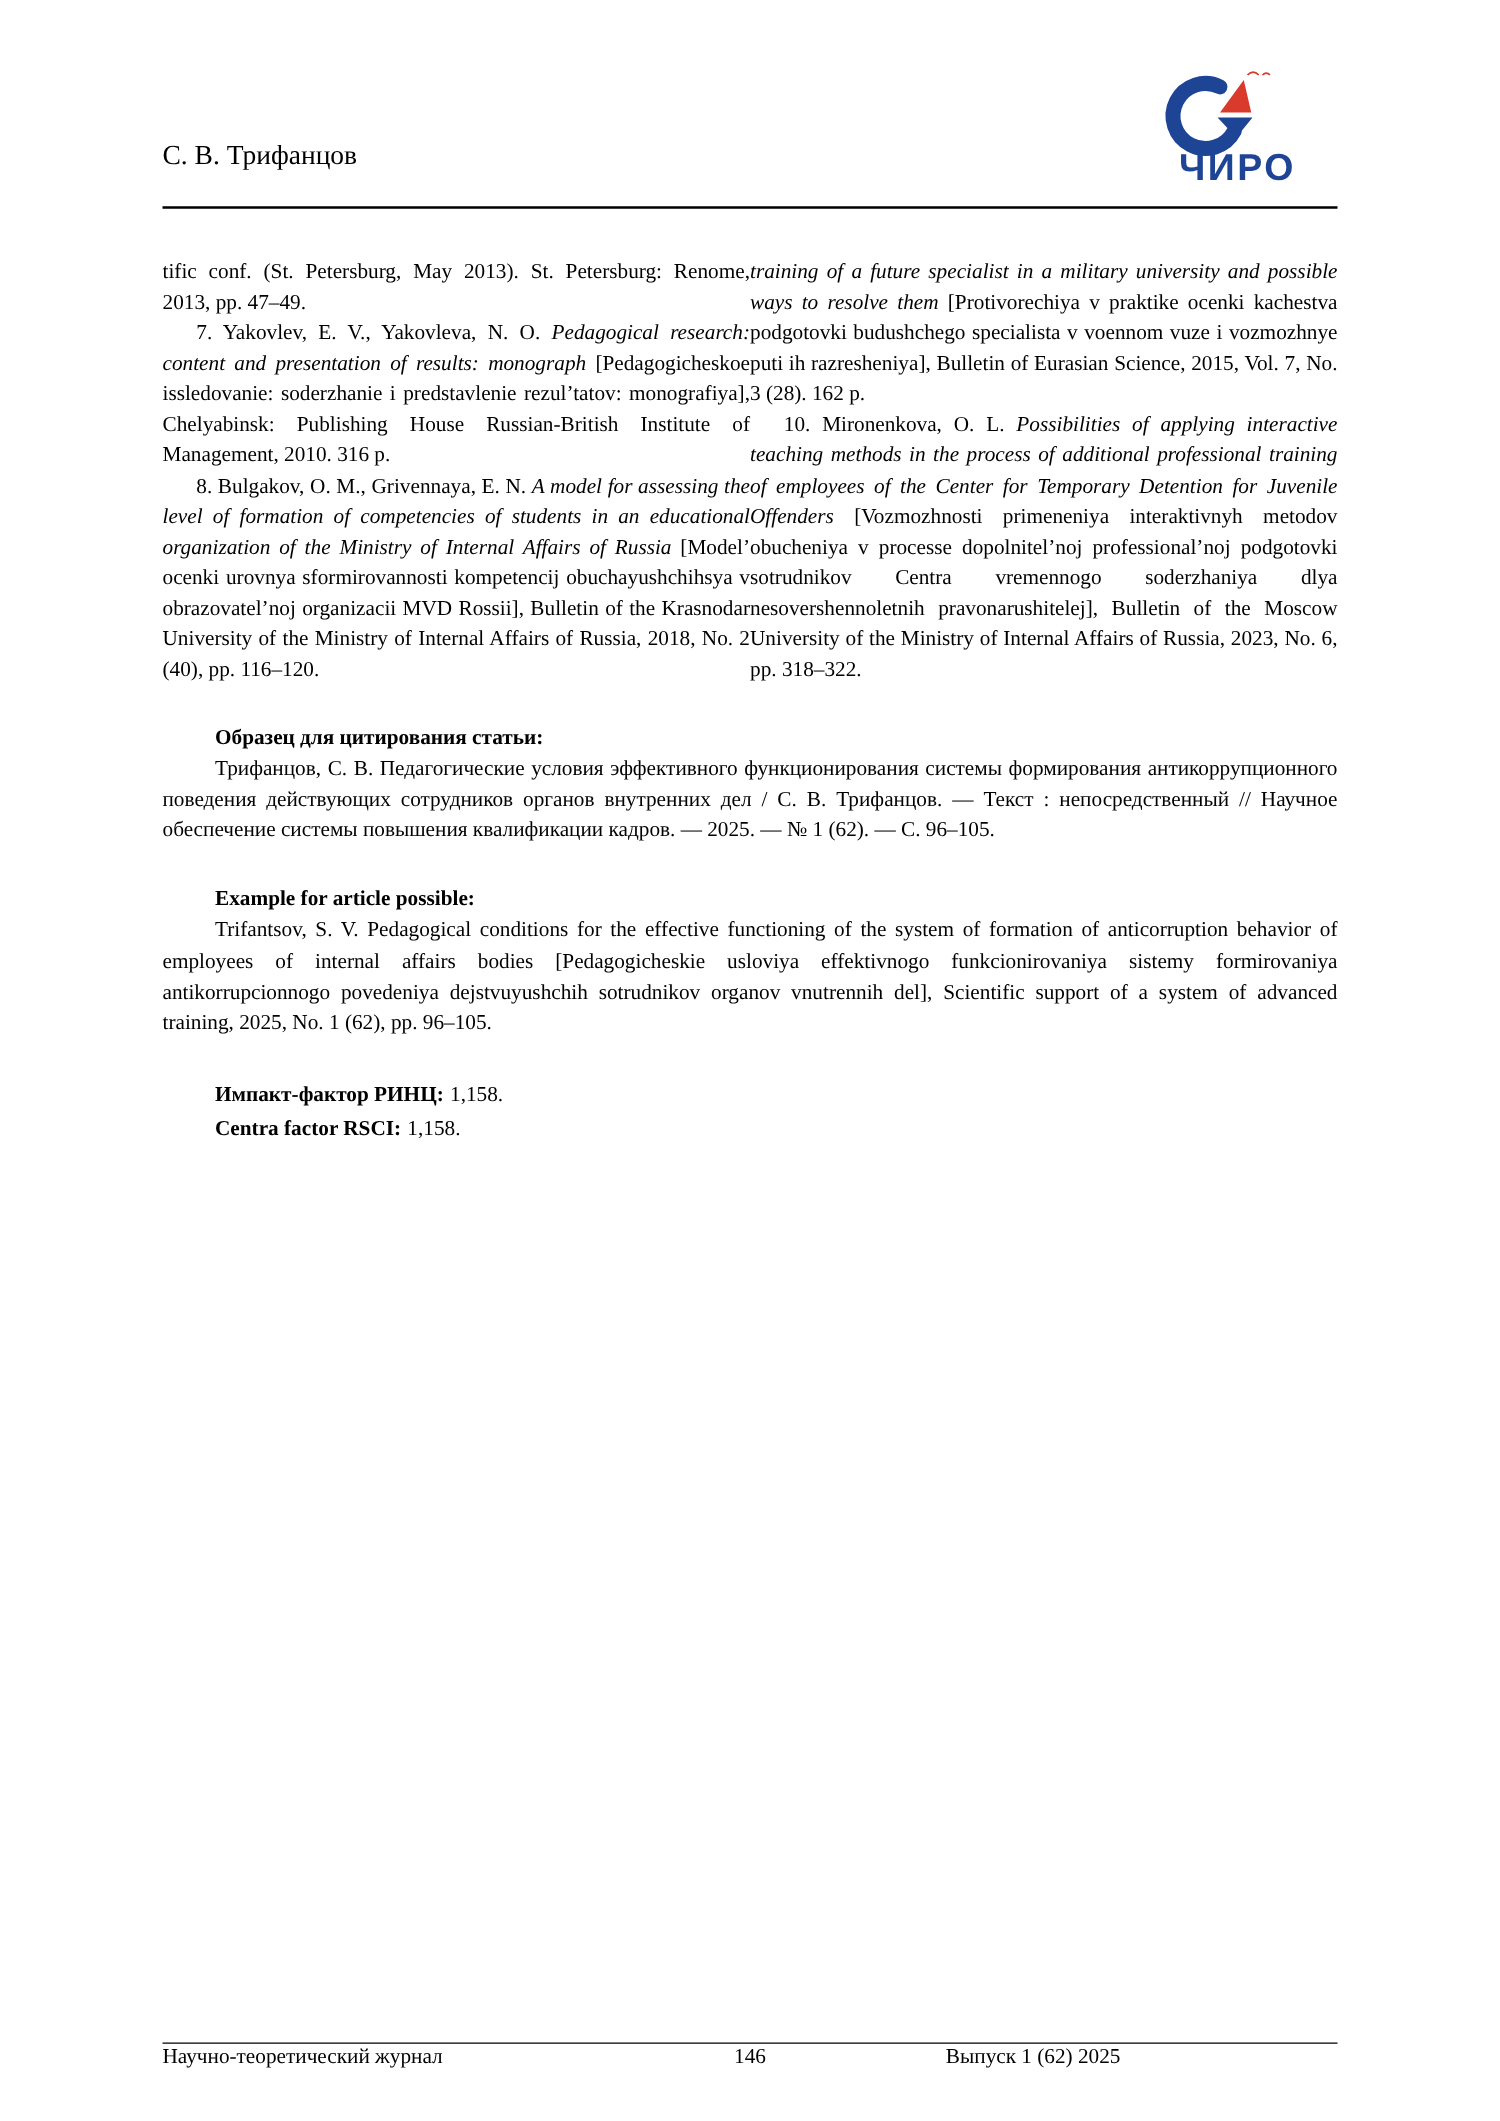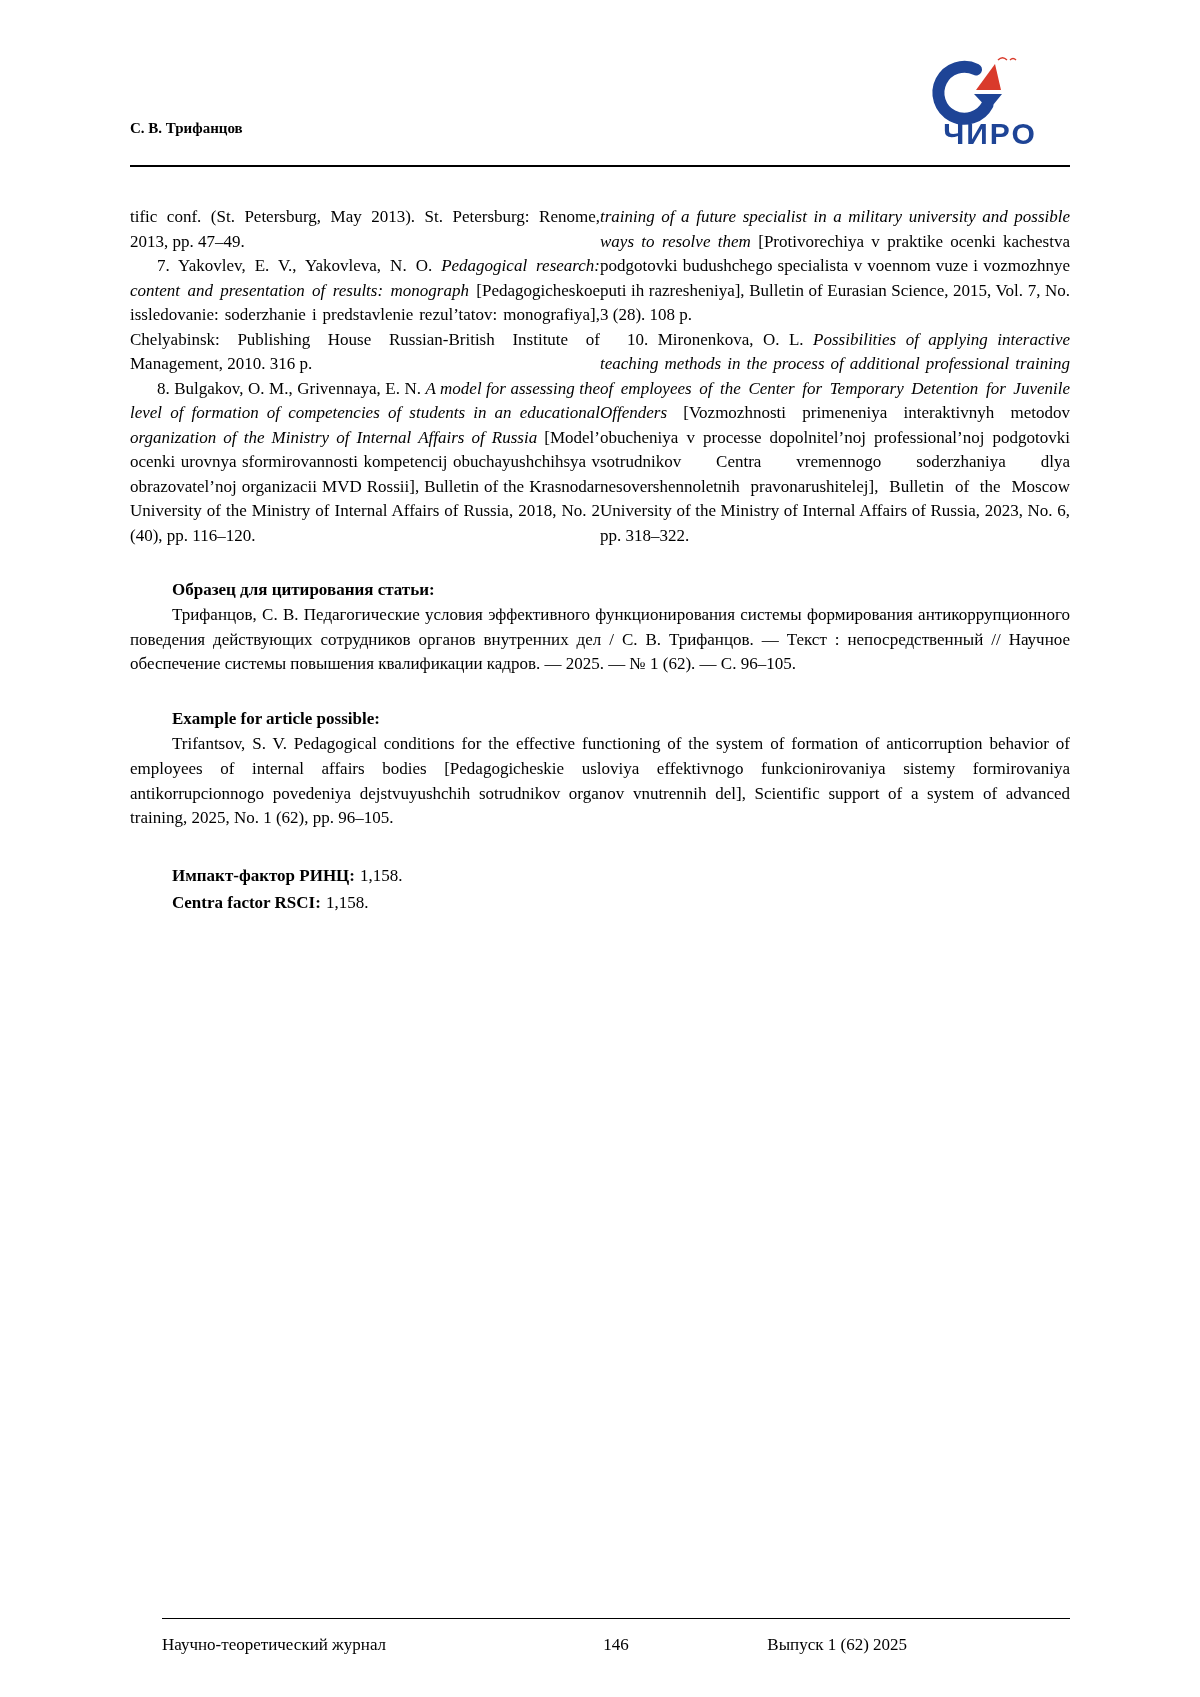--- a/index.html
+++ b/index.html
@@ -9,21 +9,21 @@
     background:#ffffff; color:#000;
     font-family:"Liberation Serif", serif; font-size:17px;
   }
   .content { padding:0 130px; }
 
   
   .header {
     display:flex; justify-content:space-between; align-items:flex-end;
     padding-top:52px; padding-bottom:8px; border-bottom:2px solid #000;
   }
-  .header-text { font-weight:bold; font-size:15px; padding-bottom:6px; }
+  .header-text { font-weight:normal; font-size:22px; padding-bottom:6px; }
   .header-author { margin-bottom:14px; }
   .logo { width:160px; text-align:center; }
 
   
   .columns { display:flex; margin-top:38px; text-align:justify; }
   .col { flex:1; min-width:0; }
   .ref { text-indent:27px; line-height:24.5px; }
   .ref.cont { text-indent:0; }
   .it { font-style:italic; }
 
@@ -33,22 +33,22 @@
   .section-body { text-indent:42px; }
 
   .impact { margin-top:32px; line-height:26.5px; }
   .impact-line { text-indent:42px; }
   .impact-label { font-weight:bold; }
   .impact-value { margin-left:5px; }
 
   
   .footer {
     position:absolute; left:130px; right:130px; bottom:42px;
-    border-top:1.5px solid #000; padding-top:16px;
-    display:flex; align-items:baseline;margin-left:32px;
+    border-top:1.5px solid #000; 
+    display:flex; align-items:baseline;
   }
   .footer > div { flex:1; }
   .footer-left { text-align:left; }
   .footer-center { text-align:center; }
   .footer-right { text-align:left; }
 </style>
 </head>
 <body>
 
 <div class="page">
@@ -69,21 +69,21 @@
       </div>
     </div>
 
     <div class="columns">
       <div class="col">
         <p class="ref cont"><span>tific conf. (St. Petersburg, May 2013). St. Petersburg: Renome, 2013, pp. 47–49.</span></p>
         <p class="ref"><span>7. Yakovlev, E. V., Yakovleva, N. O. </span><span class="it">Pedagogical research: content and presentation of results: monograph</span><span> [Pedagogicheskoe issledovanie: soderzhanie i predstavlenie rezul’tatov: monografiya], Chelyabinsk: Publishing House Russian-British Institute of Management, 2010. 316 p.</span></p>
         <p class="ref"><span>8. Bulgakov, O. M., Grivennaya, E. N. </span><span class="it">A model for assessing the level of formation of competencies of students in an educational organization of the Ministry of Internal Affairs of Russia</span><span> [Model’ ocenki urovnya sformirovannosti kompetencij obuchayushchihsya v obrazovatel’noj organizacii MVD Rossii], Bulletin of the Krasnodar University of the Ministry of Internal Affairs of Russia, 2018, No. 2 (40), pp. 116–120.</span></p>
       </div>
       <div class="col">
-        <p class="ref cont"><span class="it">training of a future specialist in a military university and possible ways to resolve them</span><span> [Protivorechiya v praktike ocenki kachestva podgotovki budushchego specialista v voennom vuze i vozmozhnye puti ih razresheniya], Bulletin of Eurasian Science, 2015, Vol. 7, No. 3 (28). 108 p.</span></p>
+        <p class="ref cont"><span class="it">training of a future specialist in a military university and possible ways to resolve them</span><span> [Protivorechiya v praktike ocenki kachestva podgotovki budushchego specialista v voennom vuze i vozmozhnye puti ih razresheniya], Bulletin of Eurasian Science, 2015, Vol. 7, No. 3 (28). 162 p.</span></p>
         <p class="ref"><span>10. Mironenkova, O. L. </span><span class="it">Possibilities of applying interactive teaching methods in the process of additional professional training of employees of the Center for Temporary Detention for Juvenile Offenders</span><span> [Vozmozhnosti primeneniya interaktivnyh metodov obucheniya v processe dopolnitel’noj professional’noj podgotovki sotrudnikov Centra vremennogo soderzhaniya dlya nesovershennoletnih pravonarushitelej], Bulletin of the Moscow University of the Ministry of Internal Affairs of Russia, 2023, No. 6, pp. 318–322.</span></p>
       </div>
     </div>
 
     <div class="section">
       <p class="section-heading">Образец для цитирования статьи:</p>
       <p class="section-body">Трифанцов, С. В. Педагогические условия эффективного функционирования системы формирования антикоррупционного поведения действующих сотрудников органов внутренних дел / С. В. Трифанцов. — Текст : непосредственный // Научное обеспечение системы повышения квалификации кадров. — 2025. — № 1 (62). — С. 96–105.</p>
     </div>
 
     <div class="section">

